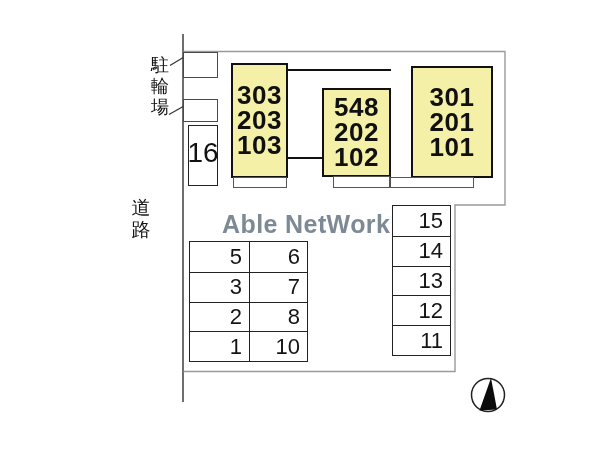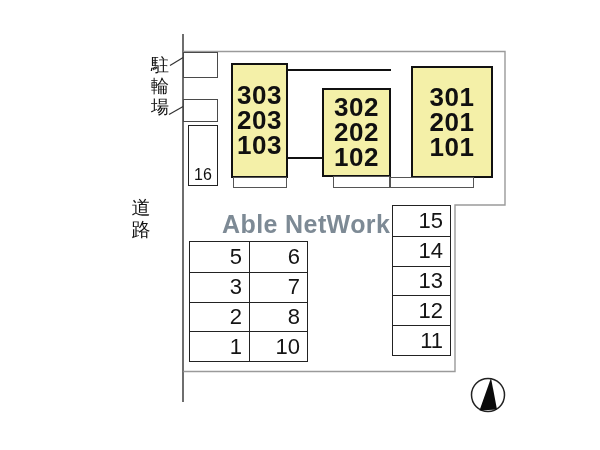--- a/index.html
+++ b/index.html
@@ -25,21 +25,21 @@
   }
   .unit{
     font-size:26px;line-height:25px;font-weight:700;color:#101010;
     letter-spacing:0.5px;white-space:nowrap;
   }
   .strip{background:#fff;border:1px solid #555;}
   
   .space16{
     background:#fff;border:1.5px solid #222;
     display:flex;align-items:flex-end;justify-content:center;
-    font-size:16px;padding-bottom:1px;
+    font-size:28px;padding-bottom:16px;
   }
   
   .pgrid{border:1.5px solid #222;background:#fff;display:grid;}
   .grid-left{grid-template-columns:59px 1fr;grid-template-rows:repeat(4,1fr);}
   .grid-right{grid-template-rows:repeat(5,1fr);}
   .pcell{
     display:flex;align-items:center;justify-content:flex-end;
     padding-right:7px;font-size:22px;color:#141414;box-sizing:border-box;
   }
   .pcell.bl{border-left:1.5px solid #222;}
@@ -83,21 +83,21 @@
   <div class="abs space16" style="left:188px;top:125px;width:30px;height:61px;">
     <span>16</span>
   </div>
 
   <div class="abs building" style="left:231px;top:63px;width:57px;height:115px;">
     <span class="unit">303</span>
     <span class="unit">203</span>
     <span class="unit">103</span>
   </div>
   <div class="abs building" style="left:322px;top:88px;width:69px;height:89px;">
-    <span class="unit">302</span>
+    <span class="unit">548</span>
     <span class="unit">202</span>
     <span class="unit">102</span>
   </div>
   <div class="abs building" style="left:411px;top:66px;width:82px;height:112px;">
     <span class="unit">301</span>
     <span class="unit">201</span>
     <span class="unit">101</span>
   </div>
 
   <div class="abs strip" style="left:233px;top:177px;width:54px;height:11px;"></div>

